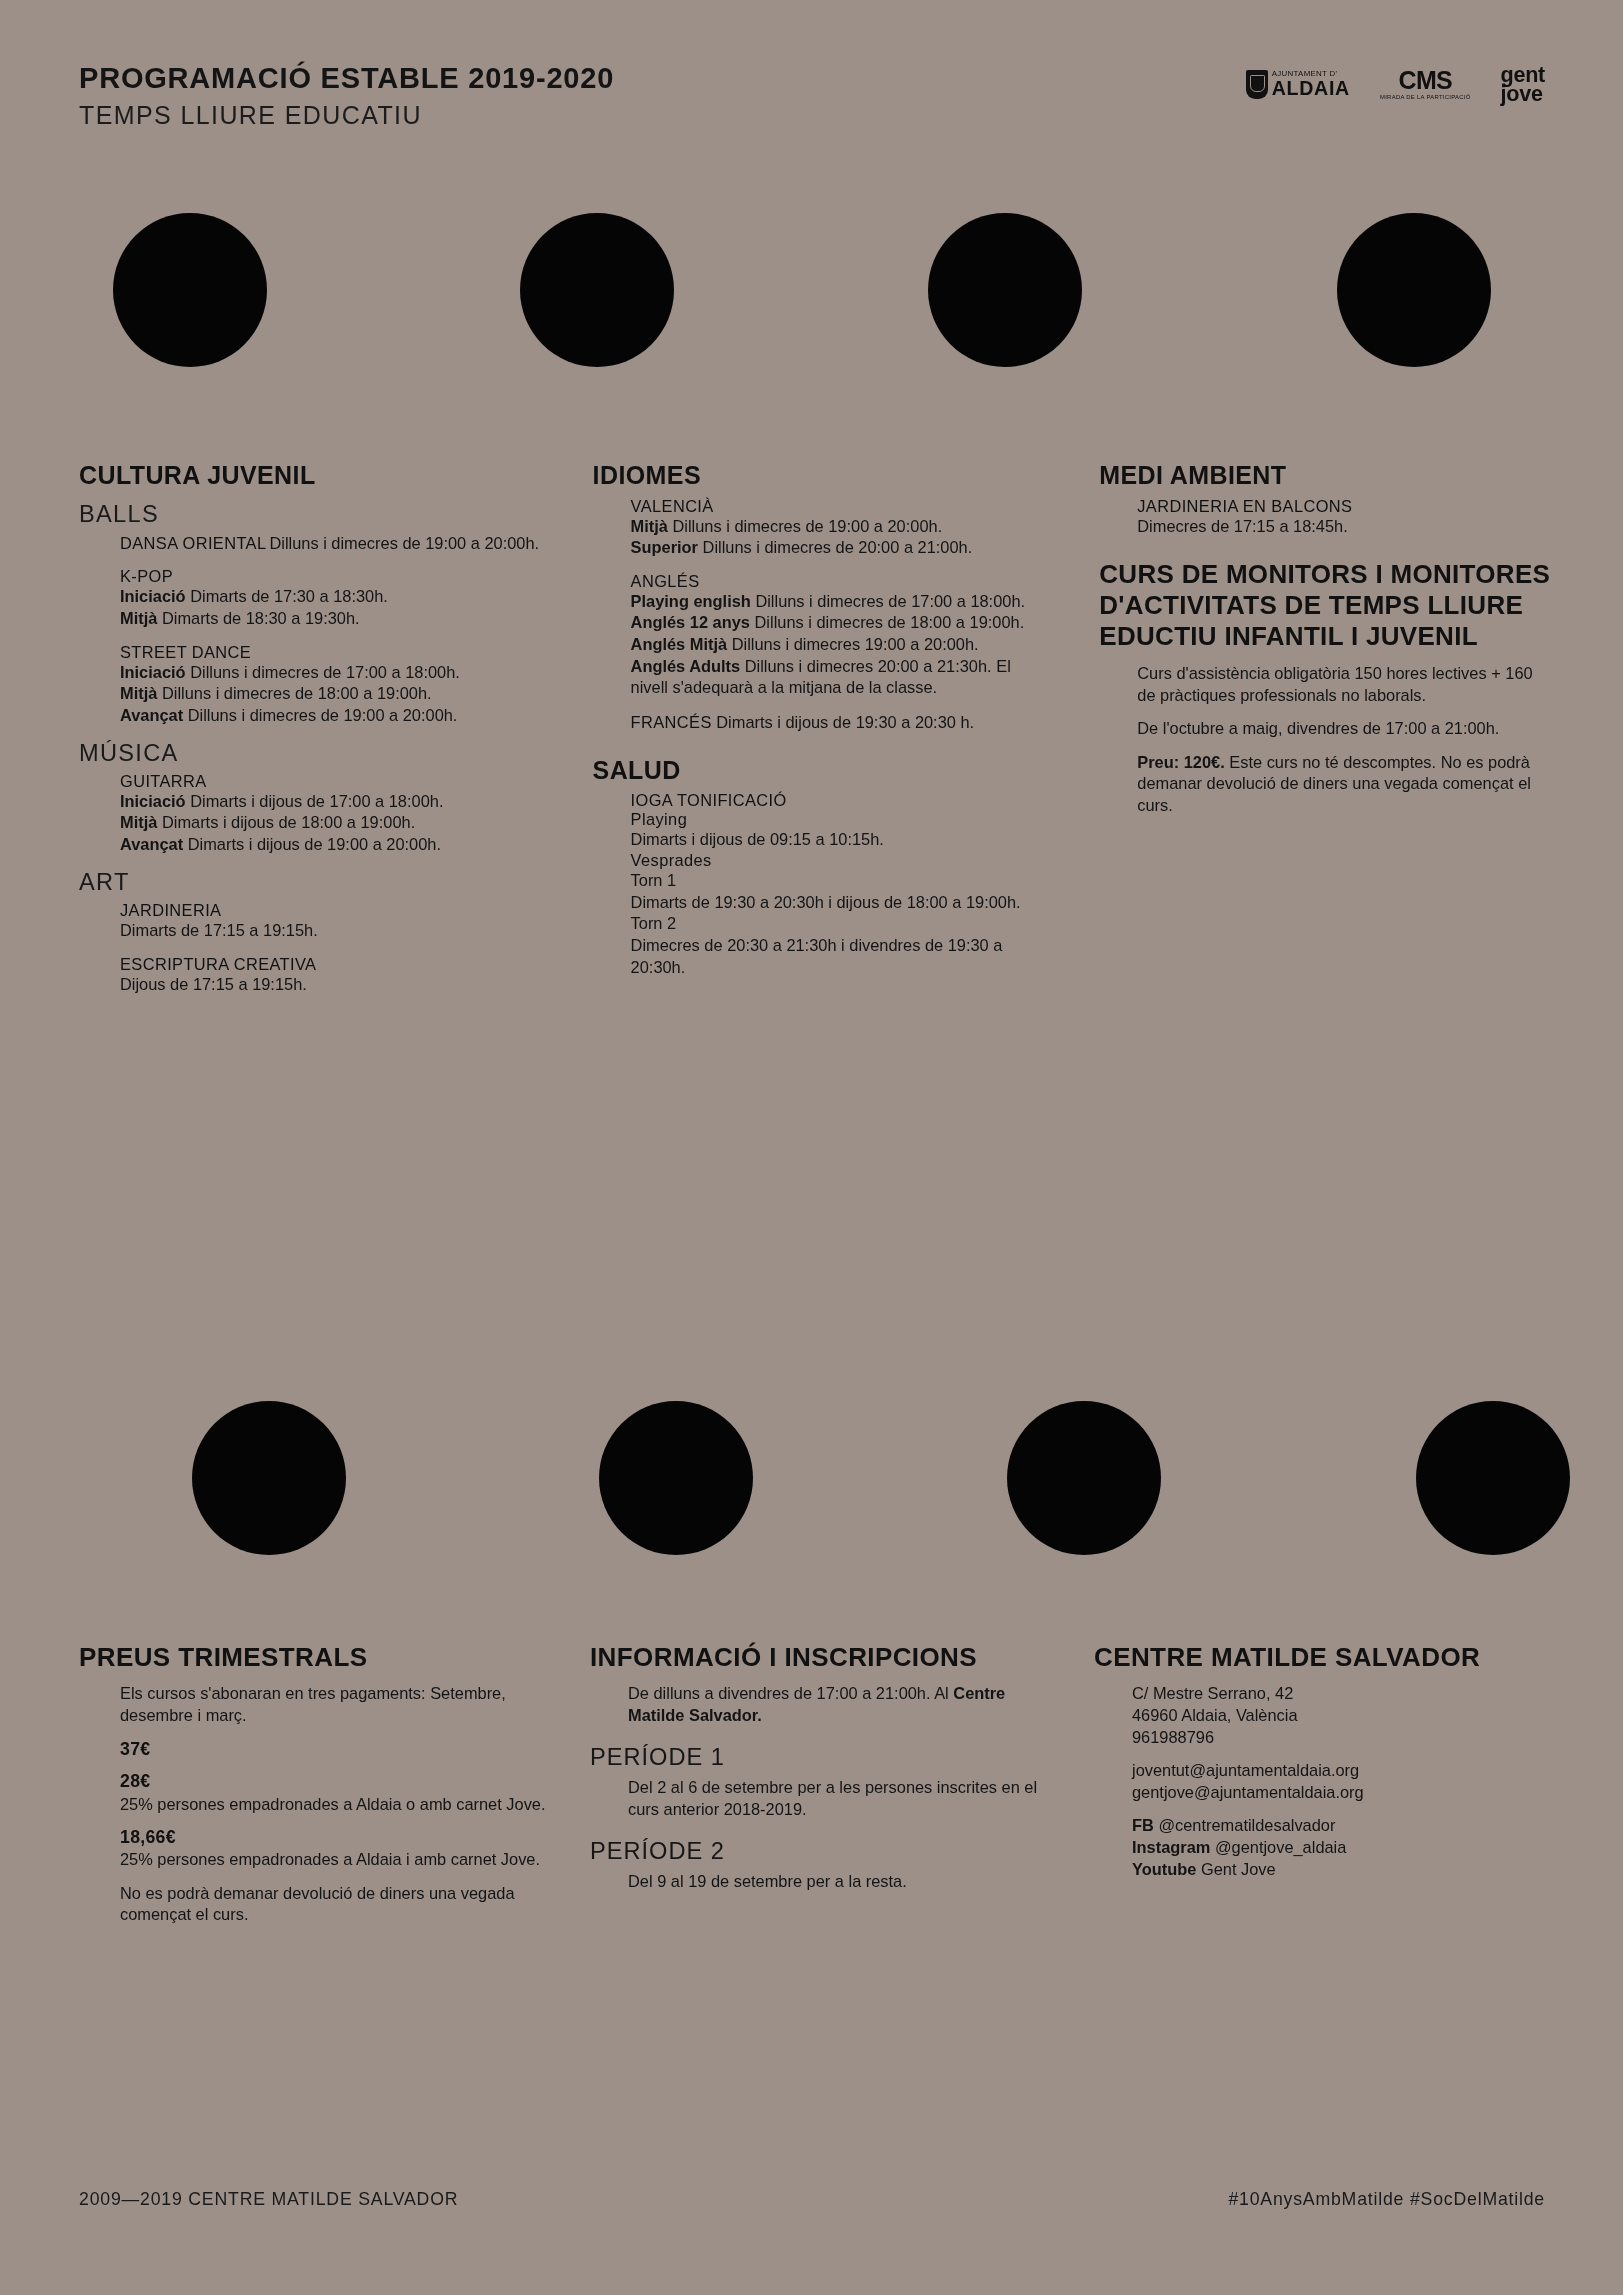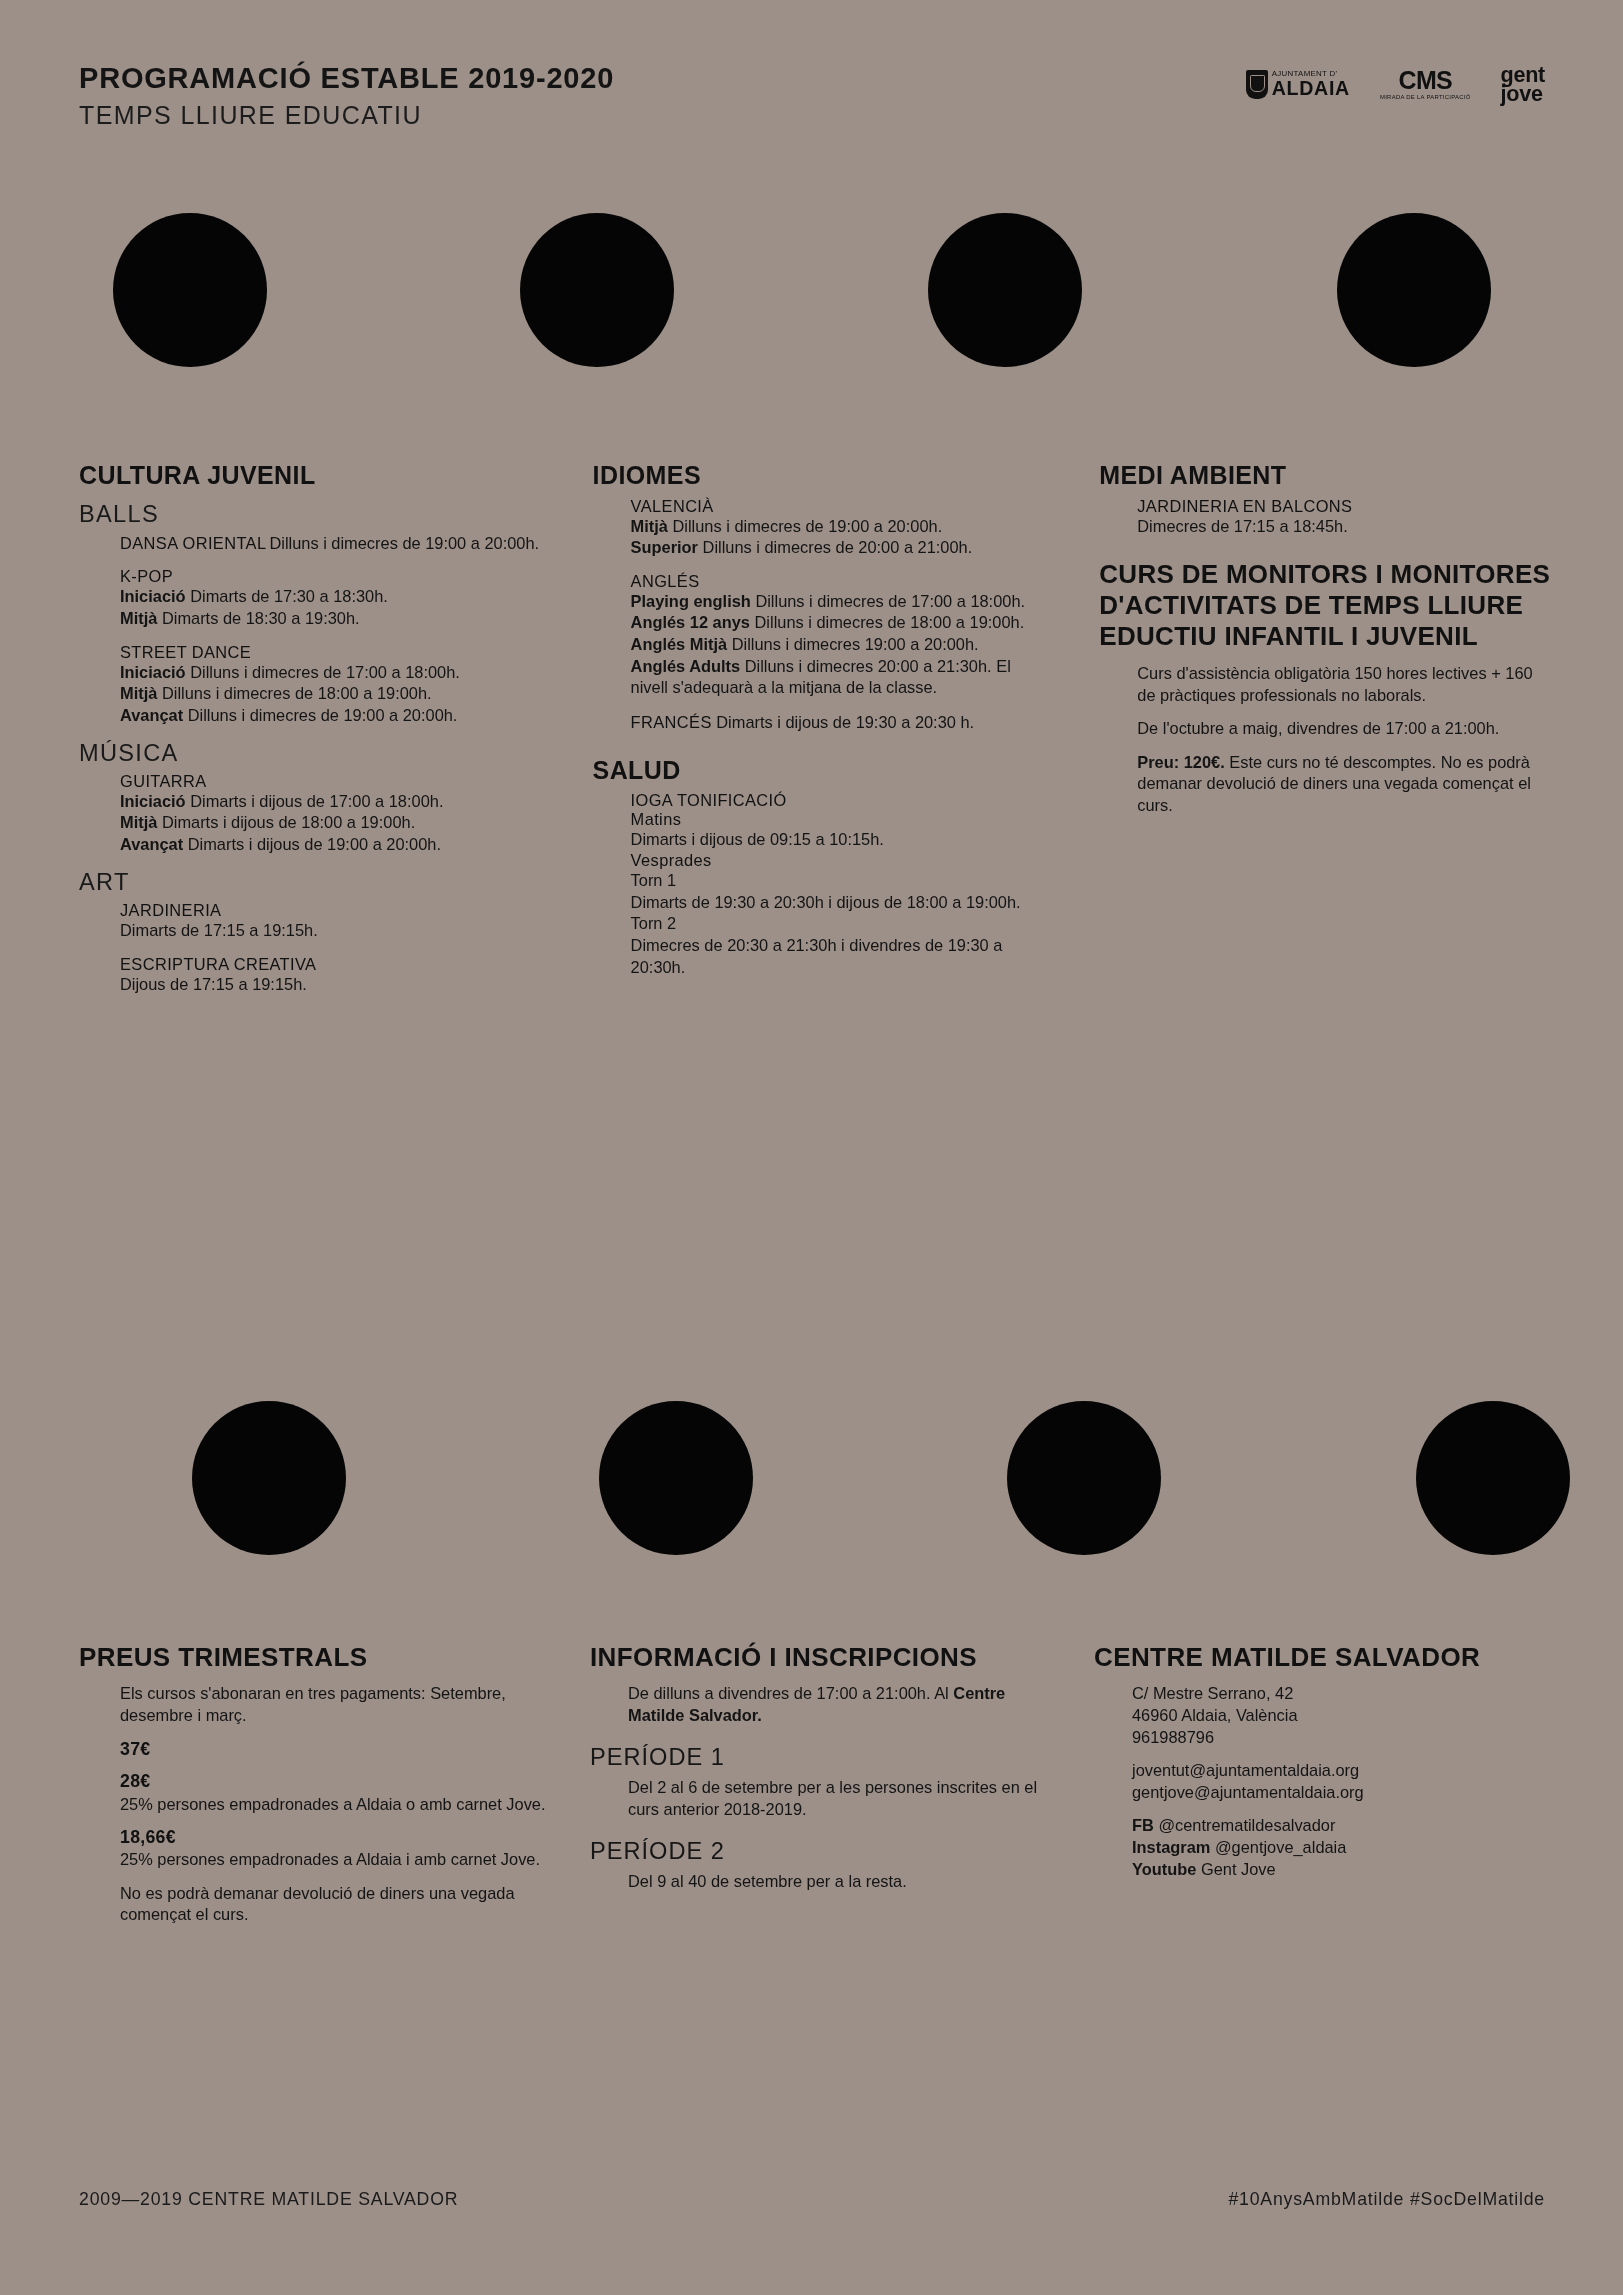--- a/index.html
+++ b/index.html
@@ -376,21 +376,21 @@
 
         <div class="item">
           <span class="item-name">FRANCÉS</span><span class="body"> Dimarts i dijous de 19:30 a 20:30 h.</span>
         </div>
       </div>
 
       <div class="sec-title spaced">SALUD</div>
       <div class="group-2">
         <div class="item">
           <div class="item-name">IOGA TONIFICACIÓ</div>
-          <div class="item-name">Matins</div>
+          <div class="item-name">Playing</div>
           <div class="body">Dimarts i dijous de 09:15 a 10:15h.</div>
           <div class="item-name">Vesprades</div>
           <div class="body light">Torn 1</div>
           <div class="body">Dimarts de 19:30 a 20:30h i dijous de 18:00 a 19:00h.</div>
           <div class="body light">Torn 2</div>
           <div class="body">Dimecres de 20:30 a 21:30h i divendres de 19:30 a 20:30h.</div>
         </div>
       </div>
     </div>
 
@@ -448,21 +448,21 @@
         <div class="body p">
           <span>De dilluns a divendres de 17:00 a 21:00h. Al </span><b>Centre Matilde Salvador.</b>
         </div>
       </div>
       <div class="b-sub">PERÍODE 1</div>
       <div class="group-2">
         <div class="body p">Del 2 al 6 de setembre per a les persones inscrites en el curs anterior 2018-2019.</div>
       </div>
       <div class="b-sub">PERÍODE 2</div>
       <div class="group-2">
-        <div class="body p">Del 9 al 40 de setembre per a la resta.</div>
+        <div class="body p">Del 9 al 19 de setembre per a la resta.</div>
       </div>
     </div>
 
     <div class="bcol-3">
       <div class="b-title">CENTRE MATILDE SALVADOR</div>
       <div class="group-2">
         <div class="body p" style="white-space: pre-line;">C/ Mestre Serrano, 42
 46960 Aldaia, València
 961988796</div>
         <div class="body p" style="white-space: pre-line;">joventut@ajuntamentaldaia.org

